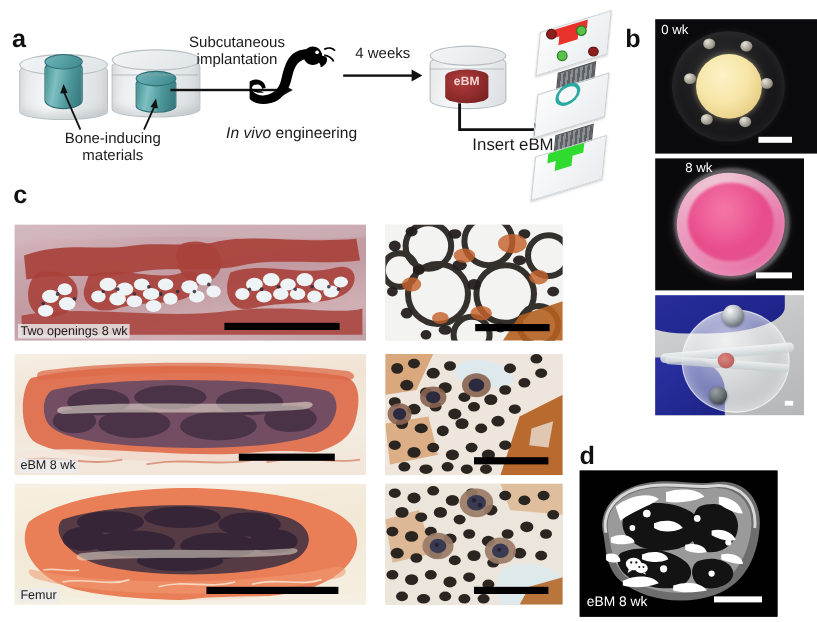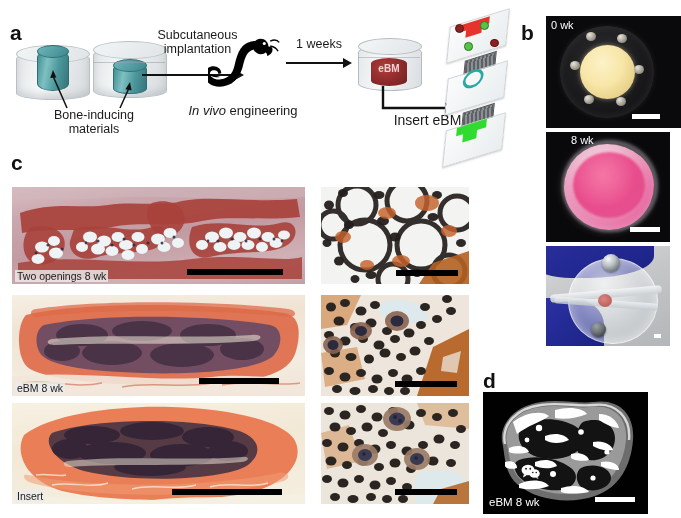--- a/index.html
+++ b/index.html
@@ -119,21 +119,21 @@
       <path fill="none" stroke="#000" stroke-width="2.4" d="M104 12c6-3 12-2 15 2M104 20c6 1 11 4 13 9"></path>
       <path fill="#000" d="M20 72c-8 2-16 0-20-6"></path>
     </svg>
 
     <div class="txt" style="left:168px;top:104px;width:150px;text-align:center;font-size:13px;">
       <div>
         <i>In vivo</i><span> engineering</span>
       </div>
     </div>
 
-    <div class="txt" style="left:286px;top:37px;width:66px;text-align:center;font-size:12.5px;">1 weeks</div>
+    <div class="txt" style="left:286px;top:37px;width:66px;text-align:center;font-size:12.5px;">4 weeks</div>
     <div class="arrow-line" style="left:286px;top:62px;width:58px;"></div>
     <div class="arrow-head" style="left:343px;top:58px;"></div>
 
     <div>
       <div class="dish-outer" style="left:358px;top:45px;width:62px;height:44px;"></div>
       <div class="dish-top" style="left:358px;top:38px;width:62px;height:15px;"></div>
       <div class="abs" style="left:358px;top:57px;width:62px;height:1px;background:rgba(150,160,165,.5);"></div>
       <div class="ebm-core" style="left:371px;top:58px;width:36px;height:28px;"></div>
       <div class="ebm-word" style="left:371px;top:63px;width:36px;text-align:center;font-size:10px;">eBM</div>
     </div>
@@ -374,21 +374,21 @@
         <path fill="#f4ecdc" opacity=".5" d="M56 58 C110 52 180 58 230 54 C238 53 238 58 230 59 C180 64 110 60 58 64 C50 64 50 59 56 58 Z"></path>
         <path fill="#ef9a74" opacity=".55" d="M16 72 C70 84 190 86 266 70 C276 68 280 74 272 78 C200 96 80 96 20 80 C10 77 10 70 16 72 Z"></path>
         <g stroke="#fbeedd" stroke-width="1.4" opacity=".75" fill="none">
           <path d="M40 82 C60 78 78 86 96 80"></path>
             <path d="M120 86 C142 80 162 88 184 82"></path>
           <path d="M198 84 C218 78 238 86 256 80"></path>
             <path d="M24 72 C36 70 44 74 54 72"></path>
         </g>
         <path fill="#f5efe1" opacity=".9" d="M0 88 C40 96 120 100 150 96 C190 92 250 96 293 90 L293 101 L0 101 Z"></path>
       </svg>
-      <div class="imglabel" style="left:3px;bottom:2px;">Insert</div>
+      <div class="imglabel" style="left:3px;bottom:2px;">Femur</div>
       <div class="scalebar" style="left:160px;bottom:9px;width:110px;height:6px;"></div>
     </div>
 
     <div class="photo" style="left:321px;top:17px;width:148px;height:97px;background:#f4f3ef;">
       <svg class="abs" style="left:0;top:0;width:148px;height:97px;" viewBox="0 0 148 97">
         <rect width="148" height="97" fill="#f3f4f1"></rect>
         <g fill="none" stroke="#241f1c" stroke-width="5" opacity=".92">
           <circle cx="36" cy="18" r="19"></circle>
             <circle cx="86" cy="14" r="20"></circle>
           <circle cx="44" cy="58" r="25"></circle>

